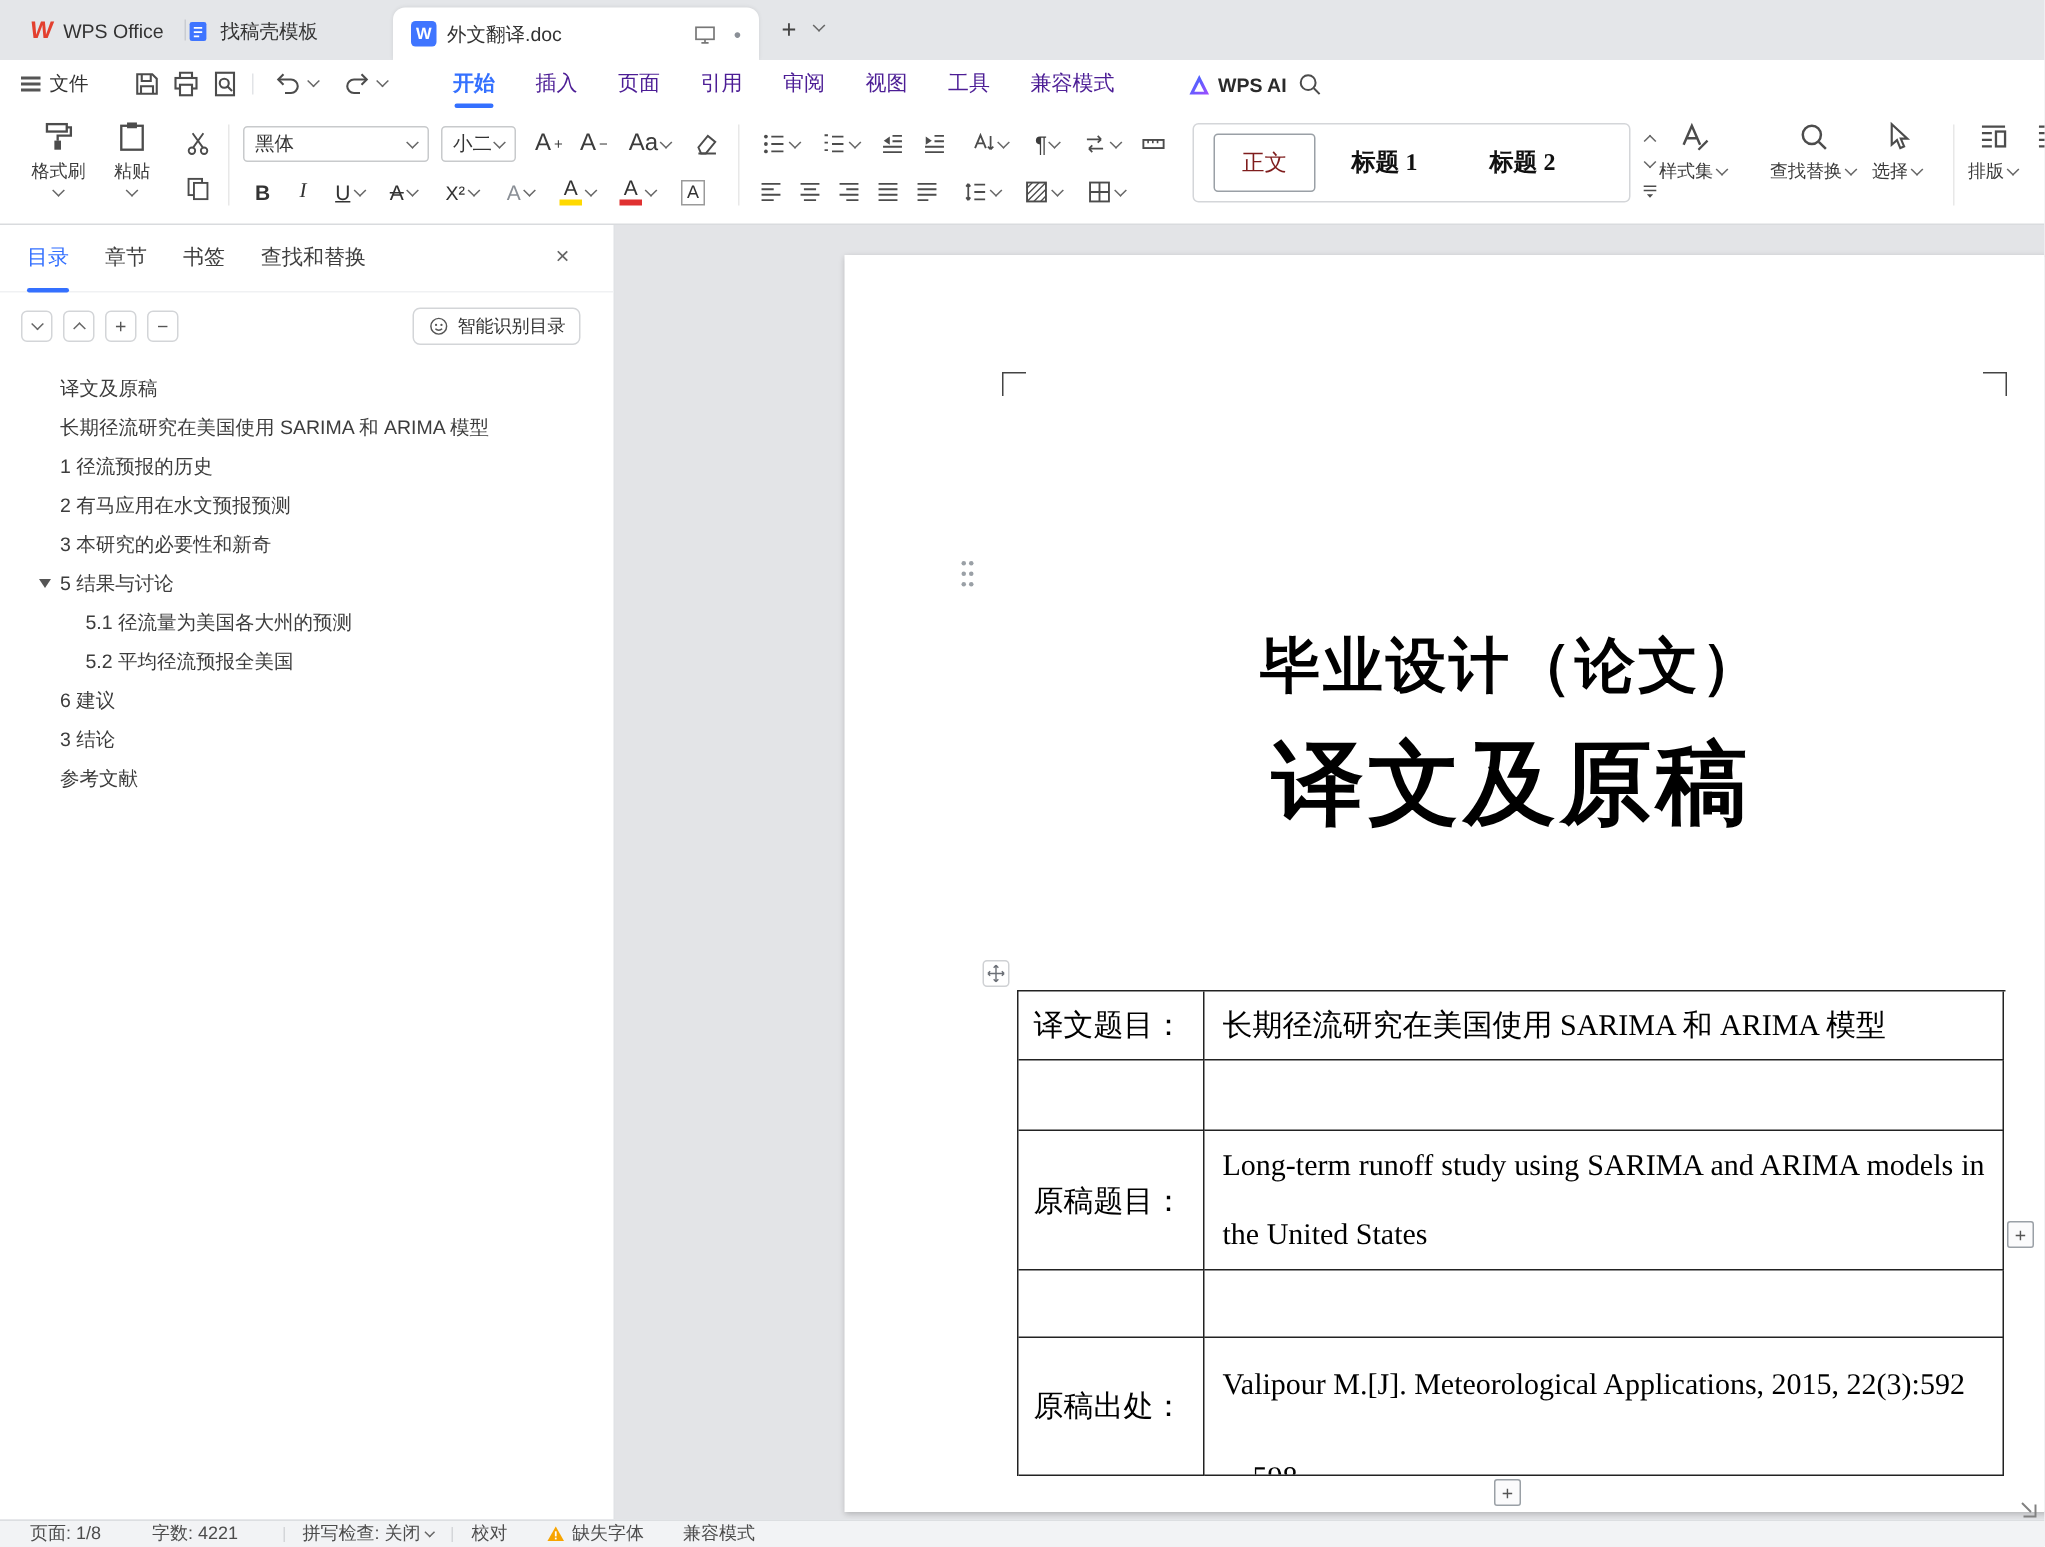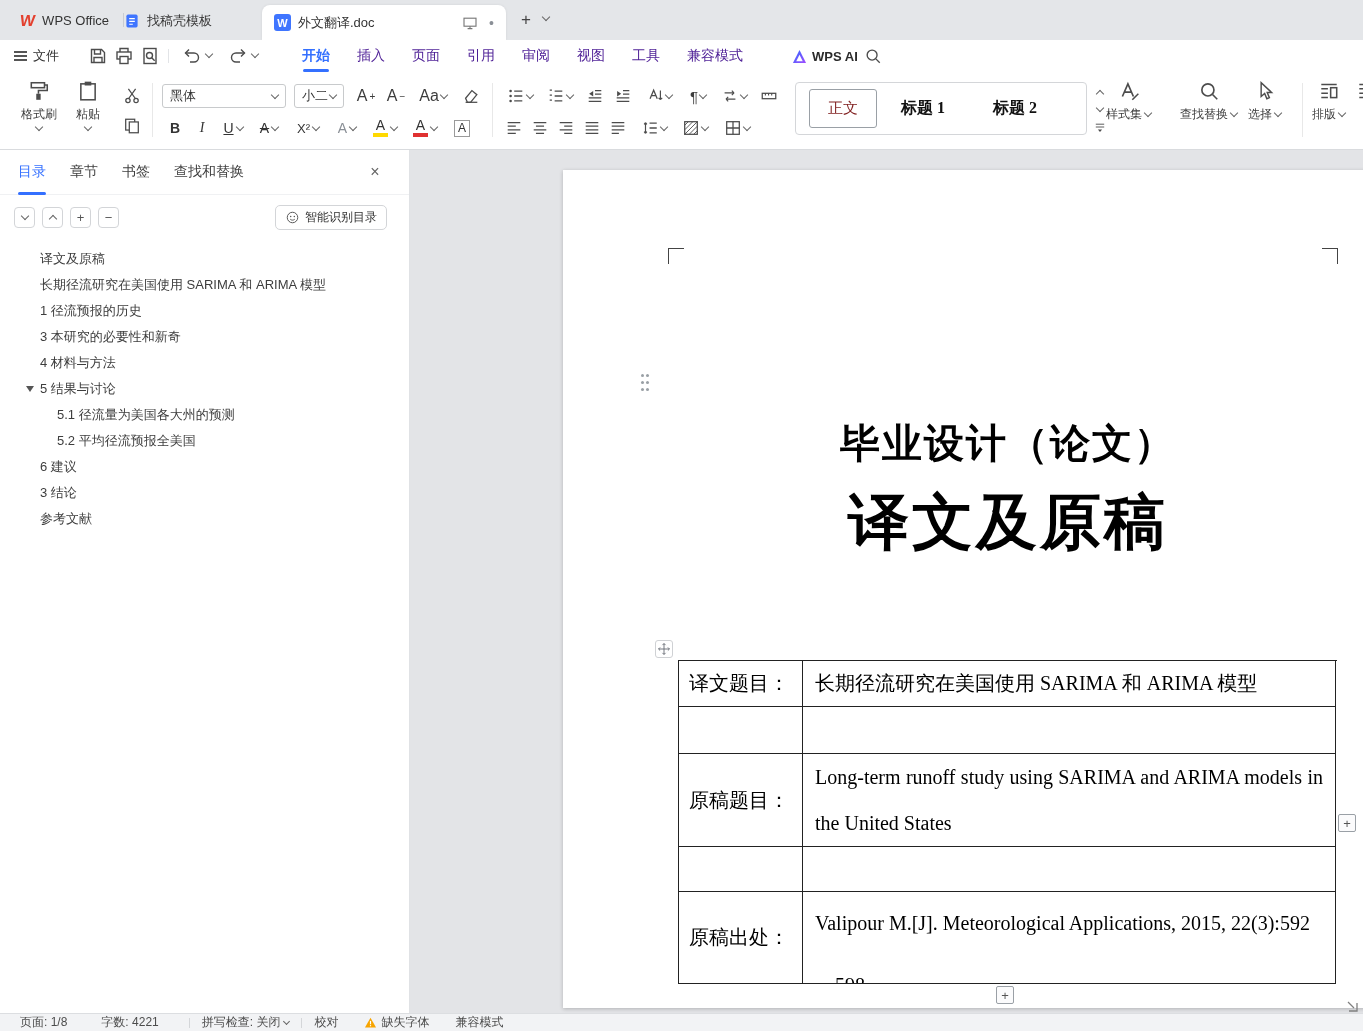--- a/index.html
+++ b/index.html
@@ -622,24 +622,24 @@
       <div class="toc-i">
           <span>译文及原稿</span>
         </div>
       <div class="toc-i">
           <span>长期径流研究在美国使用 SARIMA 和 ARIMA 模型</span>
         </div>
       <div class="toc-i">
           <span>1 径流预报的历史</span>
         </div>
       <div class="toc-i">
+          <span>2 有马应用在水文预报预测</span>
+        </div>
+      <div class="toc-i">
           <span>3 本研究的必要性和新奇</span>
-        </div>
-      <div class="toc-i">
-          <span>4 材料与方法</span>
         </div>
       <div class="toc-i">
           <span class="tri"></span>
           <span>5 结果与讨论</span>
         </div>
       <div class="toc-i l1">
           <span>5.1 径流量为美国各大州的预测</span>
         </div>
       <div class="toc-i l1">
           <span>5.2 平均径流预报全美国</span>

